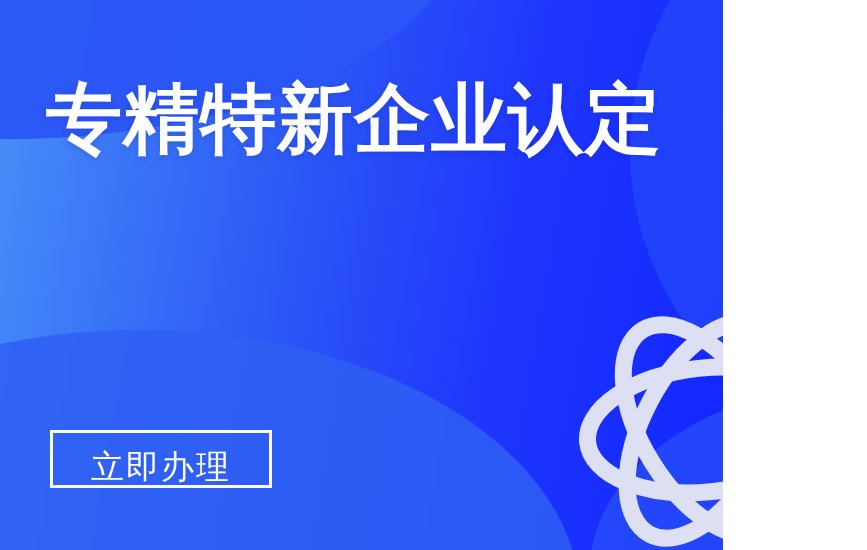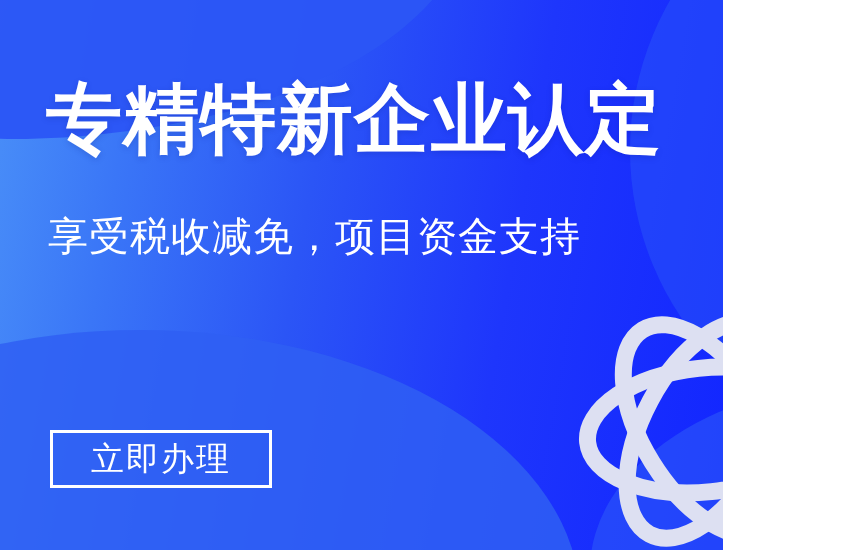--- a/index.html
+++ b/index.html
@@ -76,21 +76,21 @@
     height: 58px;
     box-sizing: border-box;
     border: 3px solid #ffffff;
     background: transparent;
     color: #ffffff;
     font-family: "Liberation Sans", "DejaVu Sans", sans-serif;
     font-size: 33px;
     letter-spacing: 2px;
     line-height: 52px;
     text-align: center;
-    padding: 0;
+    padding: 8px;
     cursor: pointer;
     white-space: nowrap;
   }
 
   
   .atom {
     position: absolute;
     left: 565px;
     top: 278px;
     width: 290px;
@@ -141,18 +141,17 @@
         <path d="M 212 42 L 216 92"></path>
       </g>
 
       <ellipse cx="210" cy="34" rx="32" ry="34" fill="#DDE0F2"></ellipse>
     </svg>
   </div>
 
   <div class="content">
     <div class="headline">专精特新企业认定</div>
 
-    <div class="subhead">享受税收减免，项目资金支持</div>
 
     <button class="cta-button">立即办理</button>
   </div>
 
 </div>
 
 </body></html>

